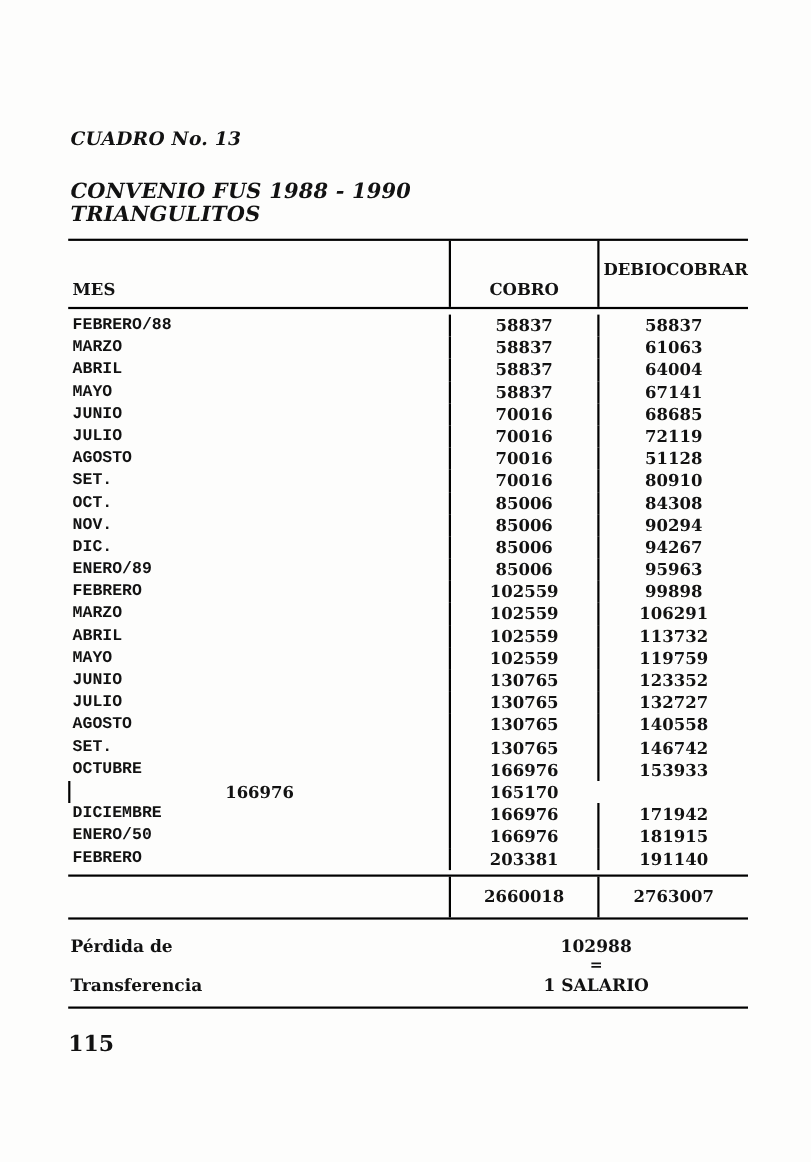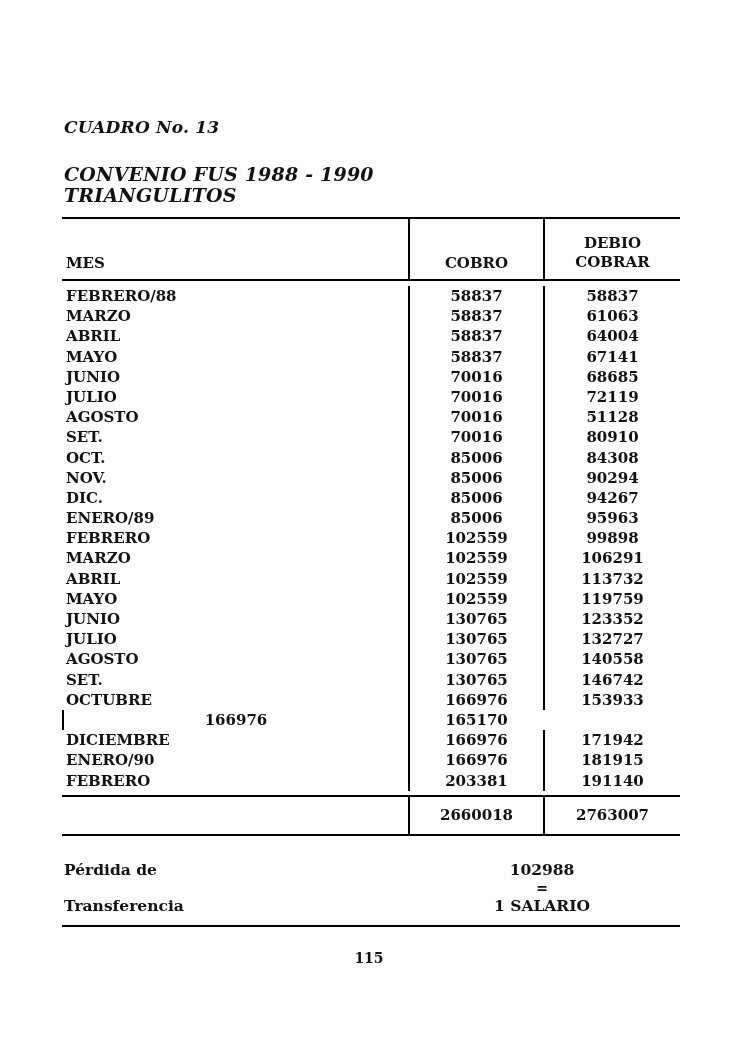--- a/index.html
+++ b/index.html
@@ -14,41 +14,41 @@
   .page{position:relative;width:615px;height:1056px;box-sizing:border-box;padding:117px 57px 0 62px;}
   .title{font-size:17px;line-height:20px;font-style:italic;letter-spacing:.2px;padding-left:2px;}
   .subtitle{margin-top:27px;font-size:19px;line-height:21px;font-style:italic;letter-spacing:.2px;padding-left:2px;}
   
   .tbl{margin-top:11px;width:618px;border-top:2px solid #000;border-bottom:2px solid #000;font-size:15px;}
   .grid{display:grid;grid-template-columns:346px 135px 137px;}
   .thead{height:60px;border-bottom:2px solid #000;}
   .th{display:flex;align-items:flex-end;padding-bottom:7px;box-sizing:border-box;}
   .th.c1{padding-left:4px;}
   .th.c2{justify-content:center;}
-  .th.c3{flex-direction:column;justify-content:flex-end;align-items:center;line-height:19px;}
+  .th.c3{flex-direction:row;justify-content:flex-end;align-items:center;line-height:19px;}
   .c2,.c3{border-left:2px solid #000;}
   .tbody{padding:5px 0 4px;}
   .tr{height:20.2px;}
   .td{line-height:20.2px;box-sizing:border-box;}
-  .td.c1{padding-left:4px;}
+  .td.c1{padding-left:4px;font-family:Liberation Mono, monospace;}
   .td.c2,.td.c3{text-align:center;}
   .tfoot{height:37px;border-top:2px solid #000;}
   .tf{line-height:37px;text-align:center;box-sizing:border-box;}
   
   .sum{width:618px;font-size:15.5px;}
   .sumrow{position:relative;height:22px;}
-  .sumrow.first{margin-top:24px;}
+  .sumrow.first{margin-top:14px;}
   .sumrow.second{margin-top:2px;}
   .sum-label{position:absolute;left:2px;top:0;}
   .sum-value{position:absolute;left:480px;top:0;transform:translateX(-50%);white-space:nowrap;}
   .eqrow{position:relative;height:12px;}
   .eq{position:absolute;left:480px;top:-2px;transform:translateX(-50%);font-size:14px;}
   .rule{width:618px;border-top:2px solid #000;margin-top:7px;}
   .fuente{margin-top:8px;font-size:15.5px;line-height:20px;padding-left:2px;}
-  .pagenum{width:618px;margin-top:22px;text-align:center;font-size:14px;line-height:18px;padding-right:4px;box-sizing:border-box;}
+  .pagenum{width:618px;margin-top:22px;text-align:left;font-size:20px;line-height:18px;padding-right:4px;box-sizing:border-box;}
 </style>
 </head>
 <body>
 
 <div class="page">
 
   <div class="title">CUADRO No. 13</div>
 
   <div class="subtitle">
     <div>CONVENIO FUS 1988 - 1990</div>
@@ -174,21 +174,21 @@
         <div class="grid tr">
           <div class="td c2">166976</div>
           <div class="td c3">165170</div>
         </div>
         <div class="grid tr">
           <div class="td c1">DICIEMBRE</div>
           <div class="td c2">166976</div>
           <div class="td c3">171942</div>
         </div>
         <div class="grid tr">
-          <div class="td c1">ENERO/90</div>
+          <div class="td c1">ENERO/50</div>
           <div class="td c2">166976</div>
           <div class="td c3">181915</div>
         </div>
         <div class="grid tr">
           <div class="td c1">FEBRERO</div>
           <div class="td c2">203381</div>
           <div class="td c3">191140</div>
         </div>
       </div>
 

